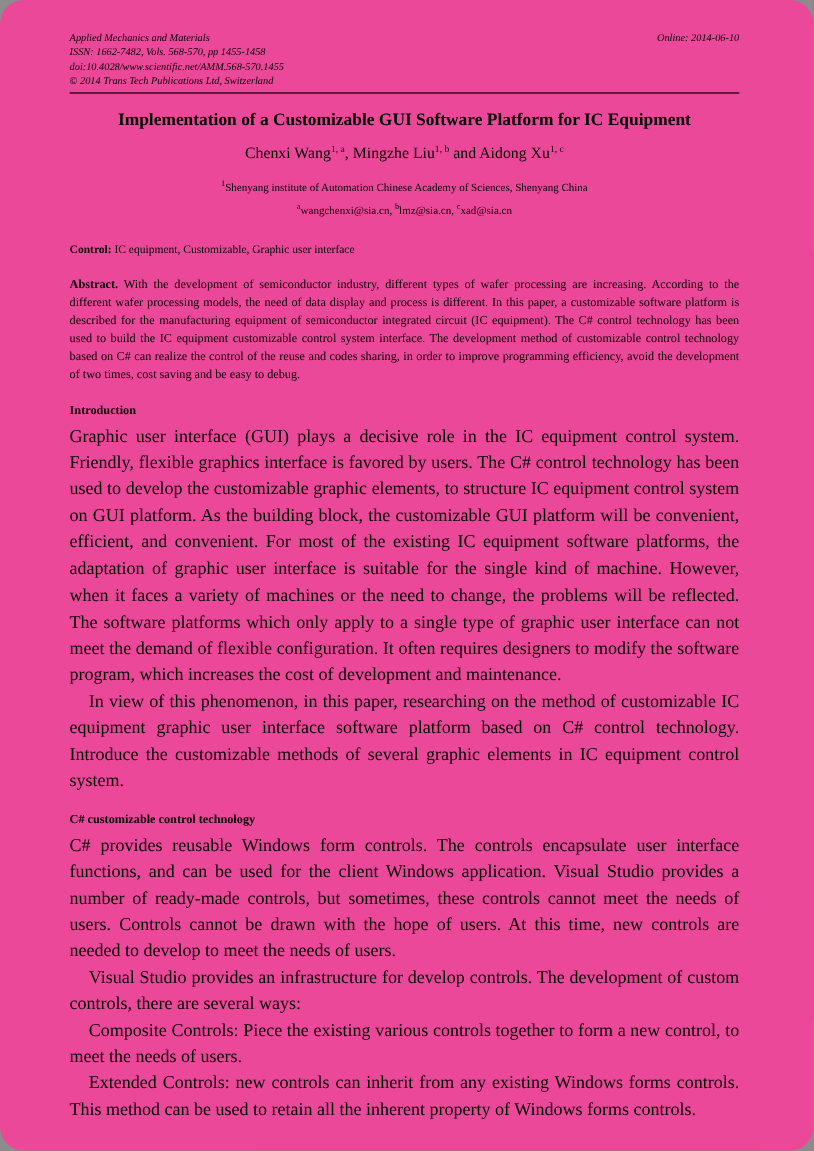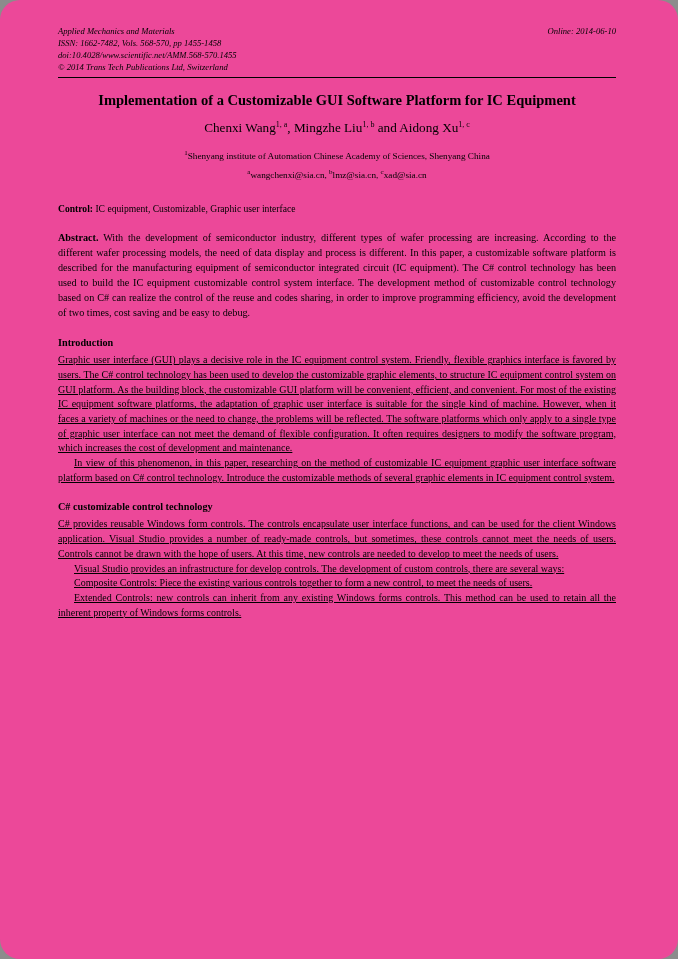--- a/index.html
+++ b/index.html
@@ -97,25 +97,24 @@
   .abstract b {
     font-weight: bold;
   }
   .section-head {
     font-size: 10.2px;
     font-weight: bold;
     margin-bottom: 5px;
     margin-top: 4px;
   }
   p.body {
-    font-size: 10px;
+    font-size: 15px;
     line-height: 1.47;
     text-align: justify;
     margin: 0;
-    text-decoration: underline;
   }
   p.body.indent {
     text-indent: 16px;
   }
   .gap {
     height: 12px;
   }
 </style>
 </head>
 <body>

